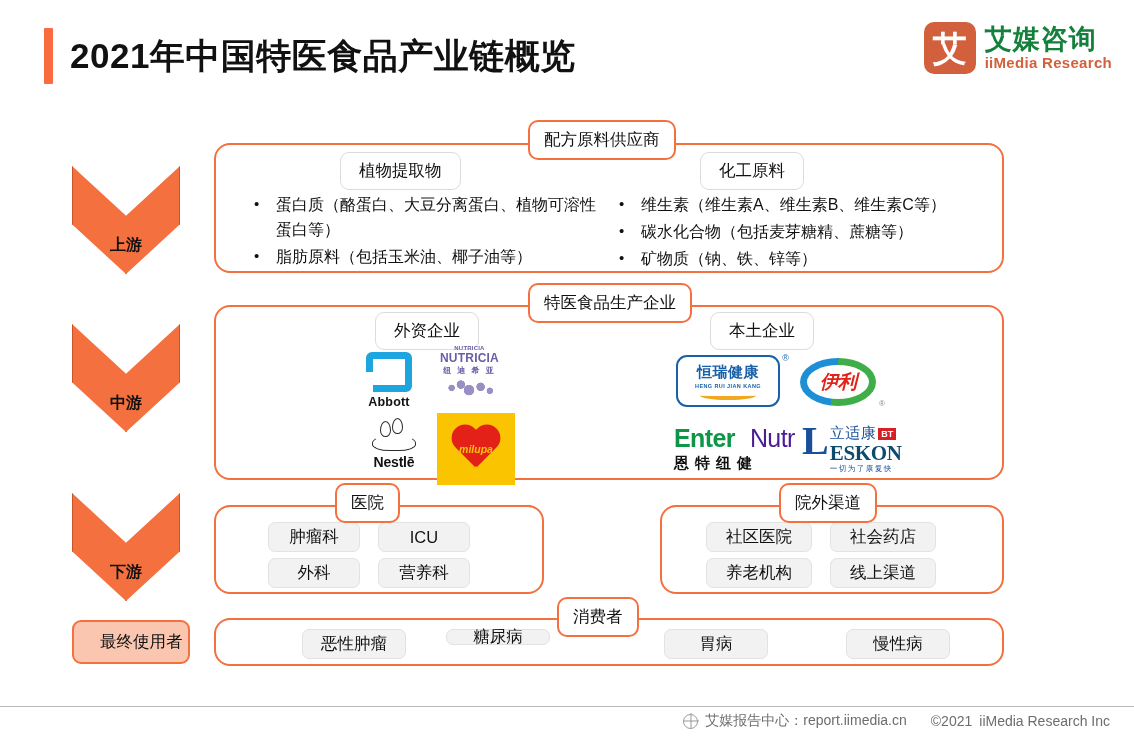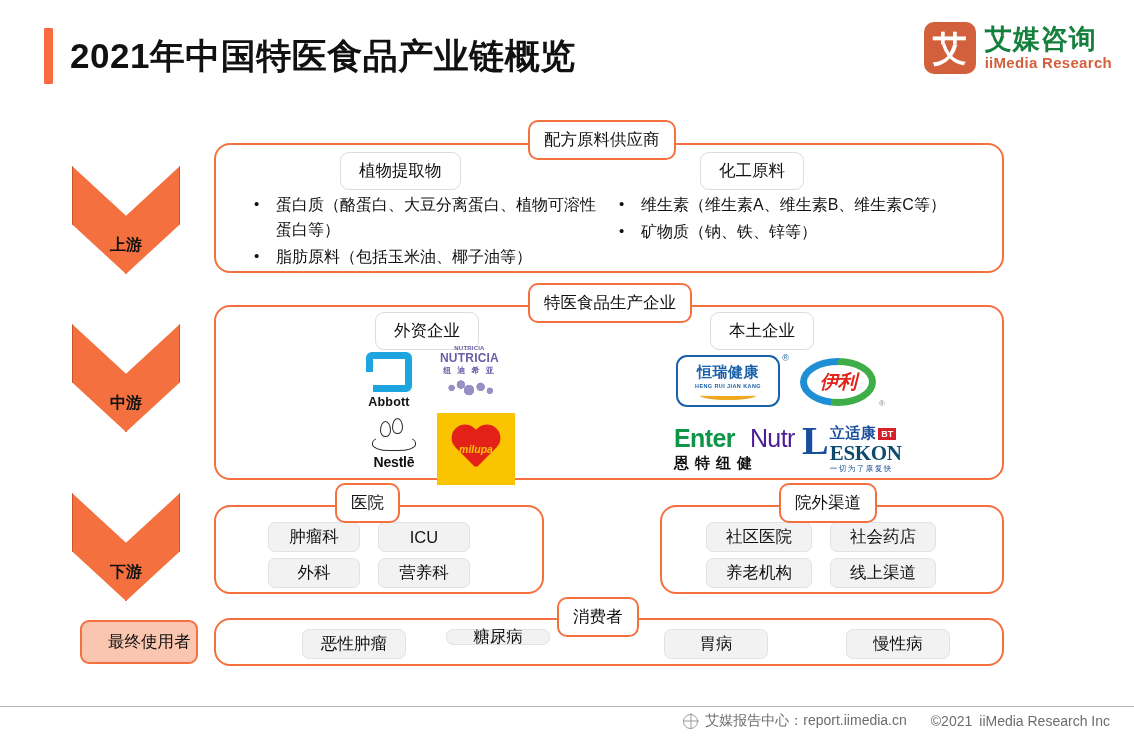--- a/index.html
+++ b/index.html
@@ -144,29 +144,29 @@
   .yili-cn { font-size: 19px; font-weight: 700; color: #E2231A; font-style: italic; letter-spacing: -1px; }
   .yili-r { position: absolute; right: -9px; bottom: -2px; font-size: 8px; color: #888; }
   .ent-row { display: flex; align-items: baseline; gap: 15px; }
   .ent-green { font-size: 25px; font-weight: 700; color: #0E9648; letter-spacing: -.6px; }
   .ent-red { font-size: 25px; font-weight: 400; color: #4c1d95; letter-spacing: -.6px; }
   .ent-cn { font-size: 15px; font-weight: 700; color: #111; letter-spacing: 6px; margin-top: 1px; }
   .lsk-wrap { display: flex; align-items: flex-start; }
   .lsk-L { font-size: 40px; font-weight: 700; color: #1A4F9C; line-height: 34px; font-family: "Liberation Serif", serif; }
   .lsk-right { display: flex; flex-direction: column; margin-left: 1px; }
   .lsk-top { display: flex; align-items: center; gap: 2px; }
-  .lsk-cn { font-size: 15px; font-weight: 700; color: #1A4F9C; letter-spacing: .5px; }
+  .lsk-cn { font-size: 15px; font-weight: 400; color: #1A4F9C; letter-spacing: .5px; }
   .lsk-bt { font-size: 9px; font-weight: 700; color: #fff; background: #D81E26; padding: 1px 3px; }
   .lsk-en { font-size: 21px; font-weight: 700; color: #0c4a6e; line-height: 20px; font-family: "Liberation Serif", serif; letter-spacing: -.3px; }
   .lsk-slogan { font-size: 7.5px; color: #1A4F9C; letter-spacing: 1.5px; margin-top: 1px; }
 
   
   .final-badge {
     position: absolute; background: #FBC6B0; border: 2px solid #F4703F; border-radius: 9px;
-    font-size: 16.5px; color: #111; padding: 9px 26px; white-space: nowrap; text-align: center; margin-left: 8px;
+    font-size: 16.5px; color: #111; padding: 9px 26px; white-space: nowrap; text-align: center;
   }
 
   
   .footer-line { position: absolute; left: 0; top: 706px; width: 1134px; height: 1px; background: #B8B8B8; }
   .footer {
     position: absolute; left: 0; top: 712px; width: 1134px;
     display: flex; justify-content: flex-end; align-items: center; gap: 7px;
     padding-right: 24px; font-size: 14px; color: #6D6D6D;
   }
   .globe-icon {
@@ -214,20 +214,21 @@
 
   <div class="sub-tag" style="left:340px; top:152px;">植物提取物</div>
   <div class="sub-tag" style="left:700px; top:152px;">化工原料</div>
 
   <ul class="bullets" style="left:250px; top:192px; width:360px;">
     <li>蛋白质（酪蛋白、大豆分离蛋白、植物可溶性蛋白等）</li>
     <li>脂肪原料（包括玉米油、椰子油等）</li>
   </ul>
   <ul class="bullets" style="left:615px; top:192px; width:375px;">
     <li>维生素（维生素A、维生素B、维生素C等）</li>
+    <li>碳水化合物（包括麦芽糖精、蔗糖等）</li>
     <li>矿物质（钠、铁、锌等）</li>
   </ul>
 
   <div class="stage-box" style="left:214px; top:305px; width:790px; height:175px;"></div>
   <div class="stage-badge" style="left:528px; top:283px;">特医食品生产企业</div>
 
   <div class="sub-tag" style="left:375px; top:312px;">外资企业</div>
   <div class="sub-tag" style="left:710px; top:312px;">本土企业</div>
 
 

